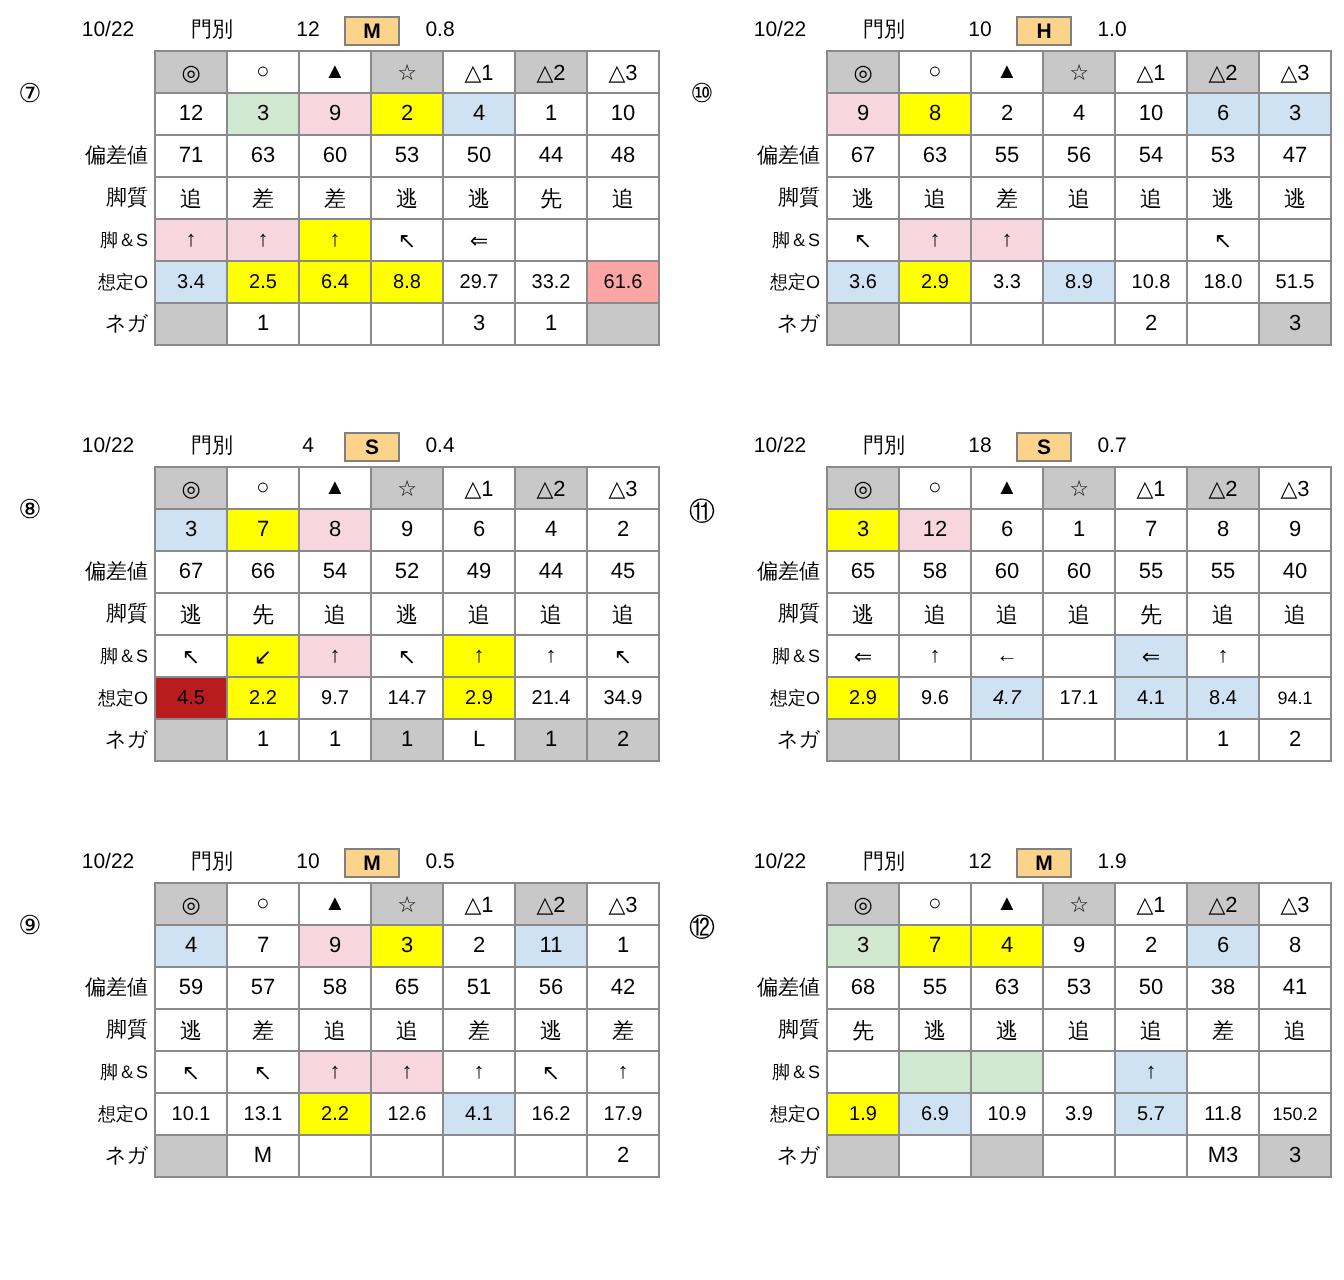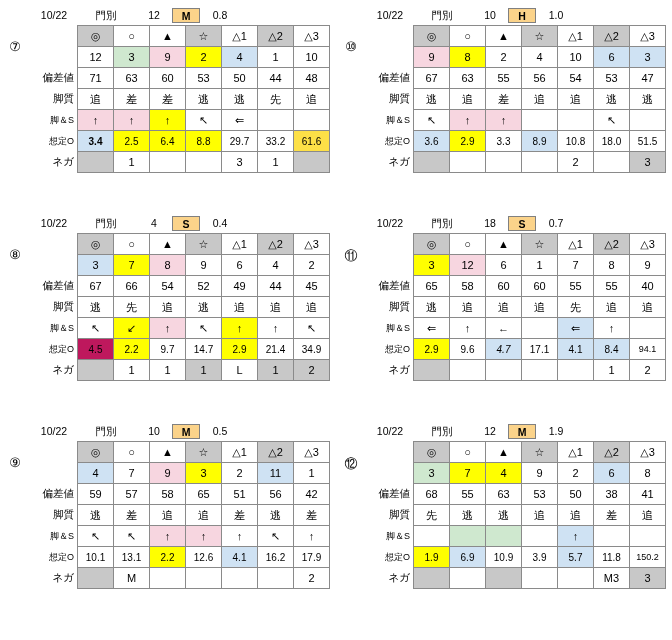--- a/index.html
+++ b/index.html
@@ -148,27 +148,27 @@
           <td class="c" style="background: rgb(247, 214, 224);">↑</td>
           <td class="c" style="background: rgb(247, 214, 224);">↑</td>
           <td class="c" style="background: rgb(255, 255, 0);">↑</td>
           <td class="c" style="background: rgb(255, 255, 255);">↖</td>
           <td class="c" style="background: rgb(255, 255, 255);">⇐</td>
           <td class="c" style="background: rgb(255, 255, 255);"></td>
           <td class="c" style="background: rgb(255, 255, 255);"></td>
         </tr>
         <tr>
           <td class="rowlab xs">想定O</td>
-          <td class="c sm" style="background: rgb(207, 226, 243); font-weight: bold;">3.4</td>
+          <td class="c sm" style="background: rgb(207, 226, 243);">3.4</td>
           <td class="c sm" style="background: rgb(255, 255, 0);">2.5</td>
           <td class="c sm" style="background: rgb(255, 255, 0);">6.4</td>
           <td class="c sm" style="background: rgb(255, 255, 0);">8.8</td>
           <td class="c sm" style="background: rgb(255, 255, 255);">29.7</td>
           <td class="c sm" style="background: rgb(255, 255, 255);">33.2</td>
-          <td class="c sm" style="background: #fde047;">61.6</td>
+          <td class="c sm" style="background: #fca5a5;">61.6</td>
         </tr>
         <tr>
           <td class="rowlab">ネガ</td>
           <td class="c" style="background: rgb(200, 200, 200);"></td>
           <td class="c" style="background: rgb(255, 255, 255);">1</td>
           <td class="c" style="background: rgb(255, 255, 255);"></td>
           <td class="c" style="background: rgb(255, 255, 255);"></td>
           <td class="c" style="background: rgb(255, 255, 255);">3</td>
           <td class="c" style="background: rgb(255, 255, 255);">1</td>
           <td class="c" style="background: rgb(200, 200, 200);"></td>
@@ -322,21 +322,21 @@
           <td class="c" style="background: rgb(255, 255, 255);">↖</td>
           <td class="c" style="background: rgb(255, 255, 0);">↙</td>
           <td class="c" style="background: rgb(247, 214, 224);">↑</td>
           <td class="c" style="background: rgb(255, 255, 255);">↖</td>
           <td class="c" style="background: rgb(255, 255, 0);">↑</td>
           <td class="c" style="background: rgb(255, 255, 255);">↑</td>
           <td class="c" style="background: rgb(255, 255, 255);">↖</td>
         </tr>
         <tr>
           <td class="rowlab xs">想定O</td>
-          <td class="c sm" style="background: #be185d;">4.5</td>
+          <td class="c sm" style="background: #b91c1c;">4.5</td>
           <td class="c sm" style="background: rgb(255, 255, 0);">2.2</td>
           <td class="c sm" style="background: rgb(255, 255, 255);">9.7</td>
           <td class="c sm" style="background: rgb(255, 255, 255);">14.7</td>
           <td class="c sm" style="background: rgb(255, 255, 0);">2.9</td>
           <td class="c sm" style="background: rgb(255, 255, 255);">21.4</td>
           <td class="c sm" style="background: rgb(255, 255, 255);">34.9</td>
         </tr>
         <tr>
           <td class="rowlab">ネガ</td>
           <td class="c" style="background: rgb(200, 200, 200);"></td>

